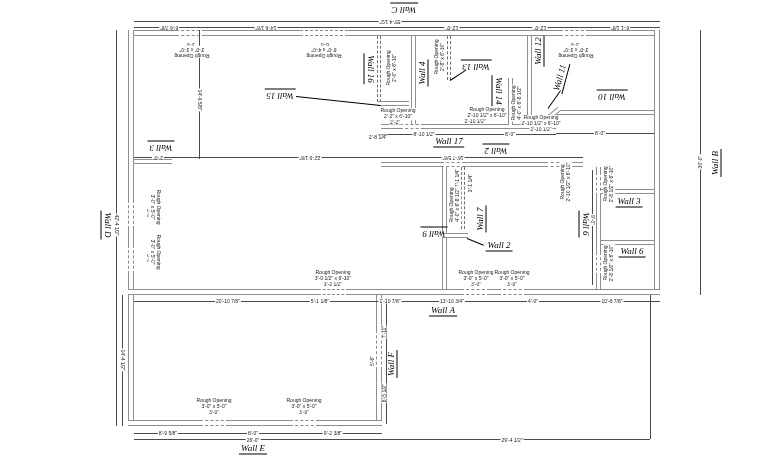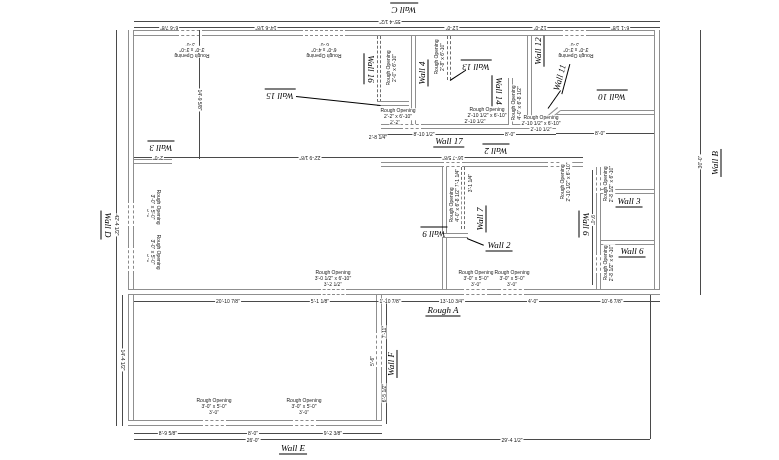--- a/index.html
+++ b/index.html
@@ -216,22 +216,22 @@
       <div>Rough Opening</div>
       <div>2'-8" x 6'-10"</div>
     </div>
     <div class="rolabel" style="left: 566px; top: 182px; transform: translate(-50%, -50%) rotate(-90deg);">
       <div>Rough Opening</div>
       <div>2'-10 1/2" x 6'-10"</div>
     </div>
     <div class="wlabel" style="left: 404px; top: 8px; transform: translate(-50%, -50%) rotate(180deg);">Wall C</div>
     <div class="wlabel" style="left: 106px; top: 225px; transform: translate(-50%, -50%) rotate(90deg);">Wall D</div>
     <div class="wlabel" style="left: 716px; top: 163px; transform: translate(-50%, -50%) rotate(-90deg);">Wall B</div>
-    <div class="wlabel" style="left: 443px; top: 311px; transform: translate(-50%, -50%) rotate(0deg);">Rough A</div>
-    <div class="wlabel" style="left: 253px; top: 449px; transform: translate(-50%, -50%) rotate(0deg); margin-left: 40px;">Wall E</div>
+    <div class="wlabel" style="left: 443px; top: 311px; transform: translate(-50%, -50%) rotate(0deg);">Wall A</div>
+    <div class="wlabel" style="left: 253px; top: 449px; transform: translate(-50%, -50%) rotate(0deg);">Wall E</div>
     <div class="wlabel" style="left: 392px; top: 364px; transform: translate(-50%, -50%) rotate(-90deg);">Wall F</div>
     <div class="wlabel" style="left: 632px; top: 252px; transform: translate(-50%, -50%) rotate(0deg);">Wall 6</div>
     <div class="wlabel" style="left: 496px; top: 149px; transform: translate(-50%, -50%) rotate(180deg);">Wall 2</div>
     <div class="wlabel" style="left: 161px; top: 146px; transform: translate(-50%, -50%) rotate(180deg);">Wall 3</div>
     <div class="wlabel" style="left: 423px; top: 73px; transform: translate(-50%, -50%) rotate(-90deg);">Wall 4</div>
     <div class="wlabel" style="left: 629px; top: 202px; transform: translate(-50%, -50%) rotate(0deg);">Wall 3</div>
     <div class="wlabel" style="left: 584px; top: 224px; transform: translate(-50%, -50%) rotate(90deg);">Wall 6</div>
     <div class="wlabel" style="left: 481px; top: 219px; transform: translate(-50%, -50%) rotate(-90deg);">Wall 7</div>
     <div class="wlabel" style="left: 499px; top: 246px; transform: translate(-50%, -50%) rotate(0deg);">Wall 2</div>
     <div class="wlabel" style="left: 434px; top: 232px; transform: translate(-50%, -50%) rotate(180deg);">Wall 9</div>

